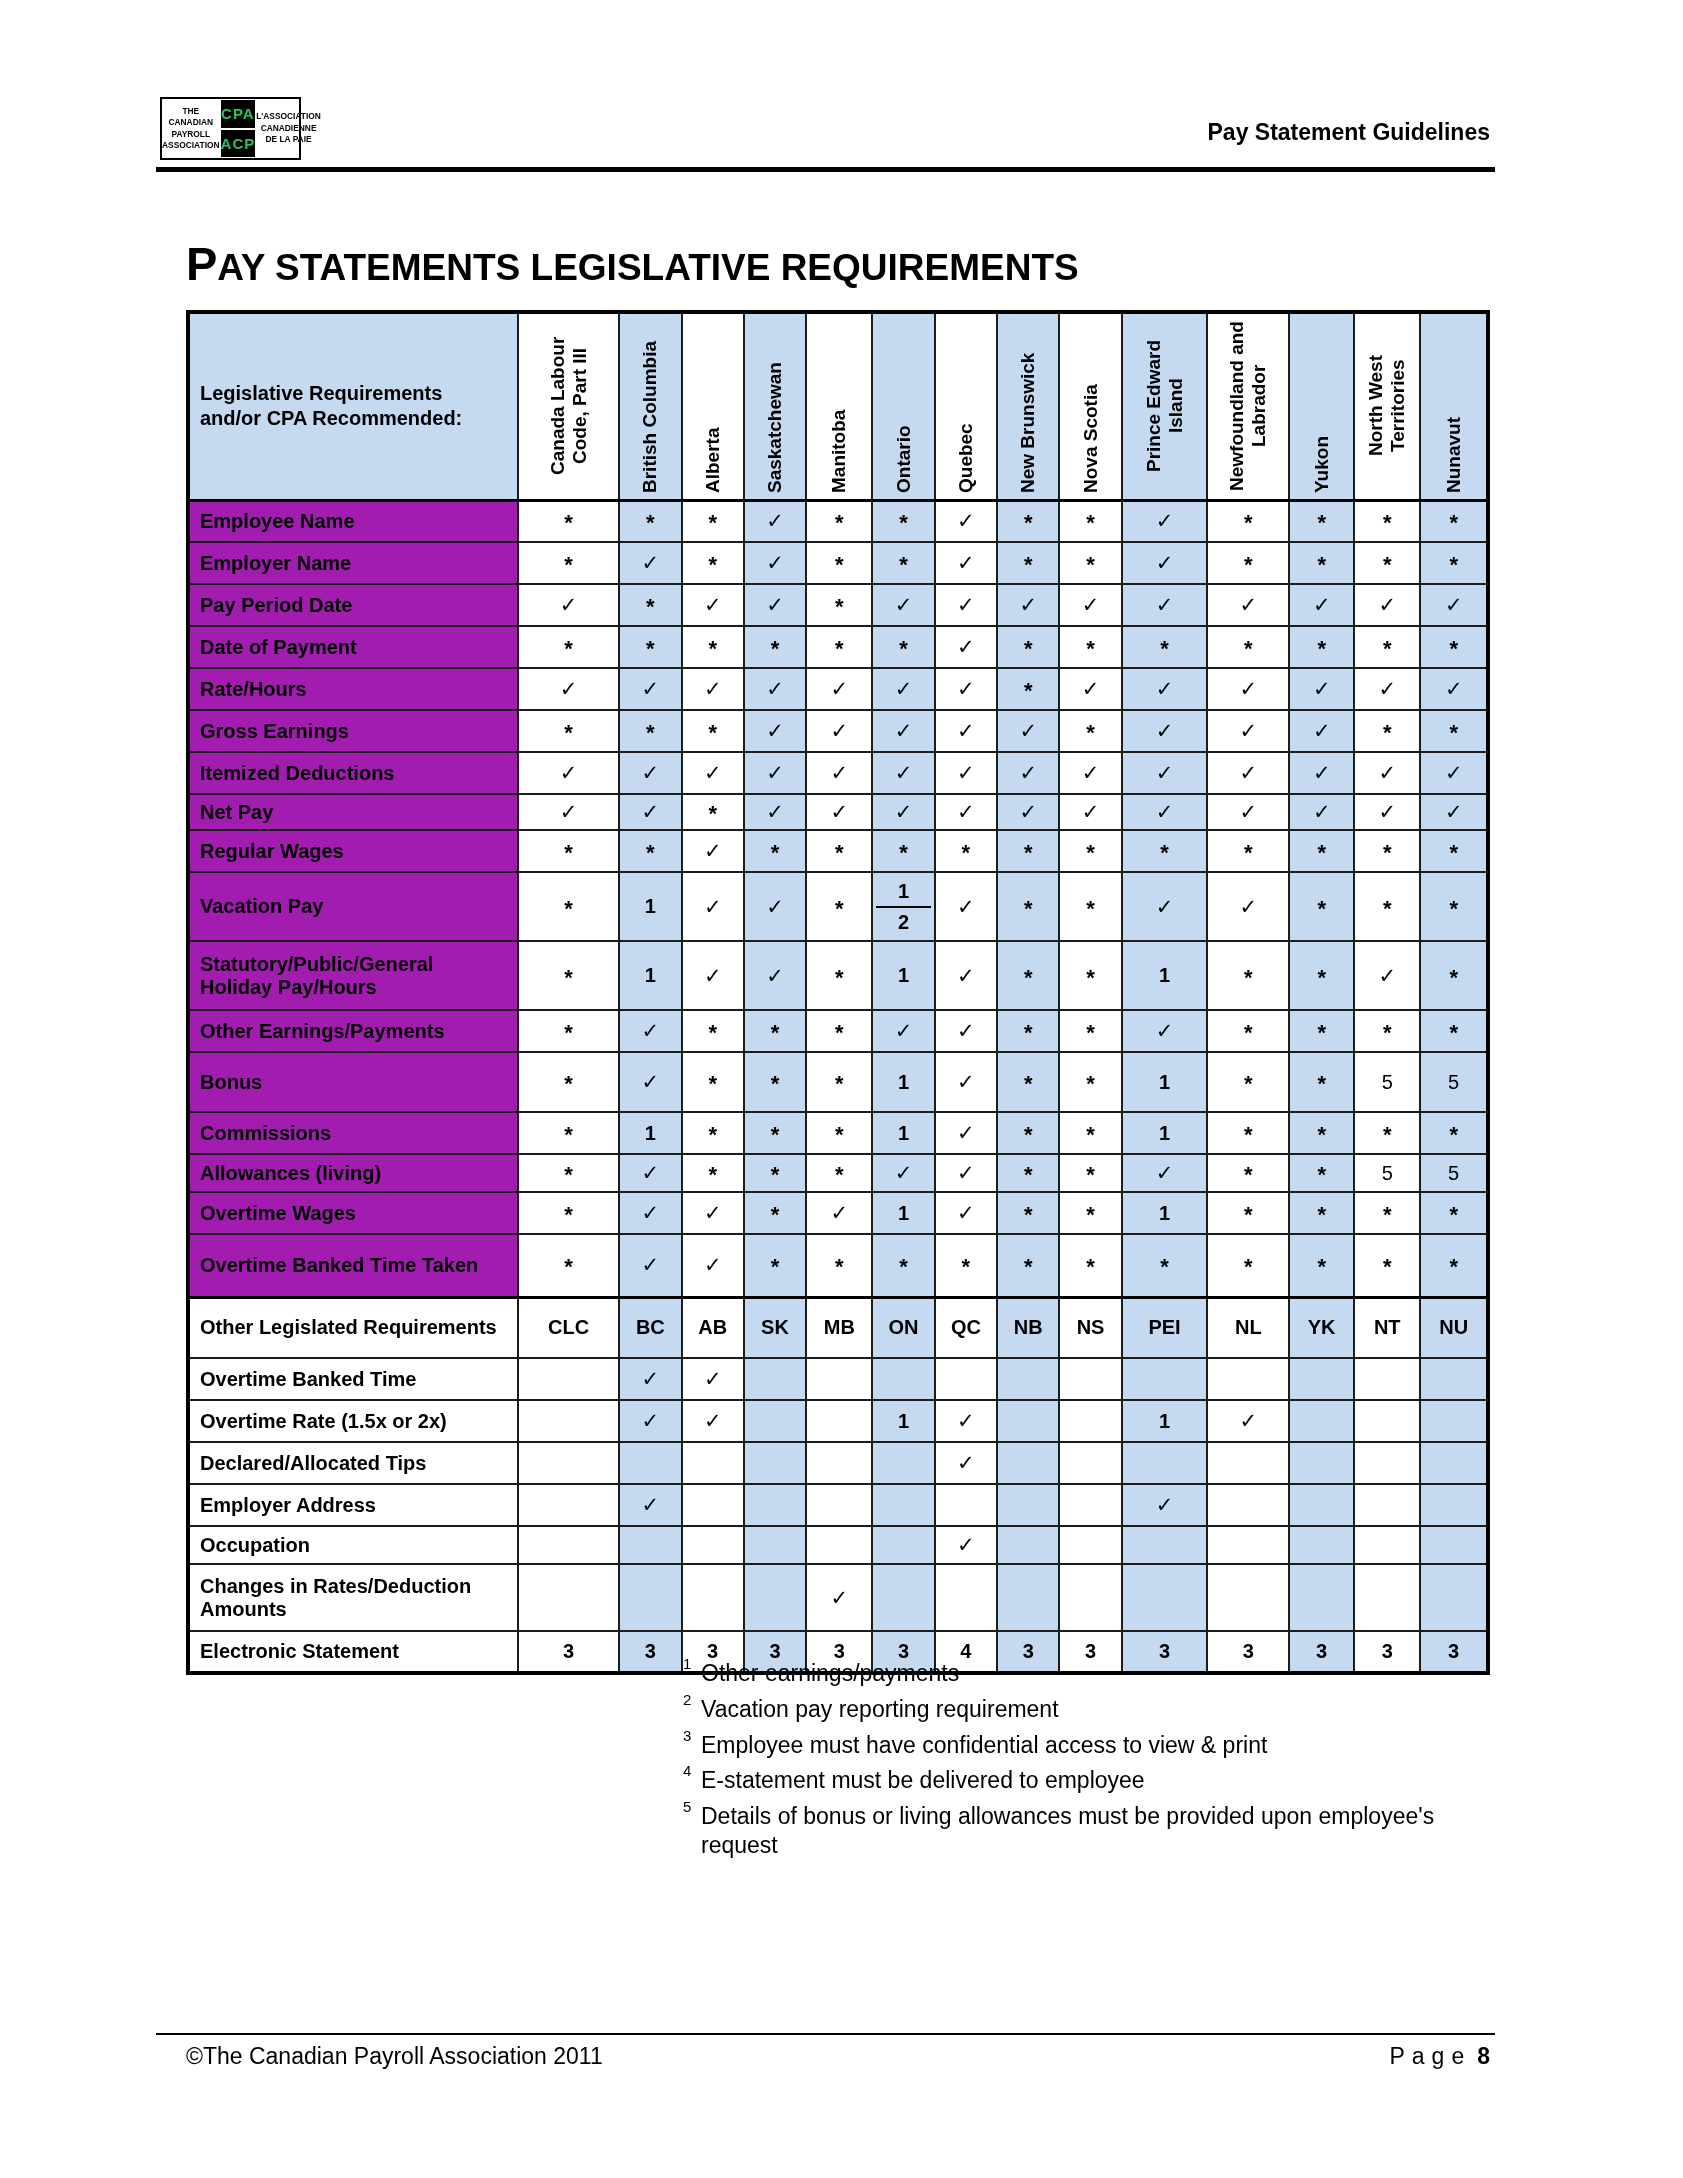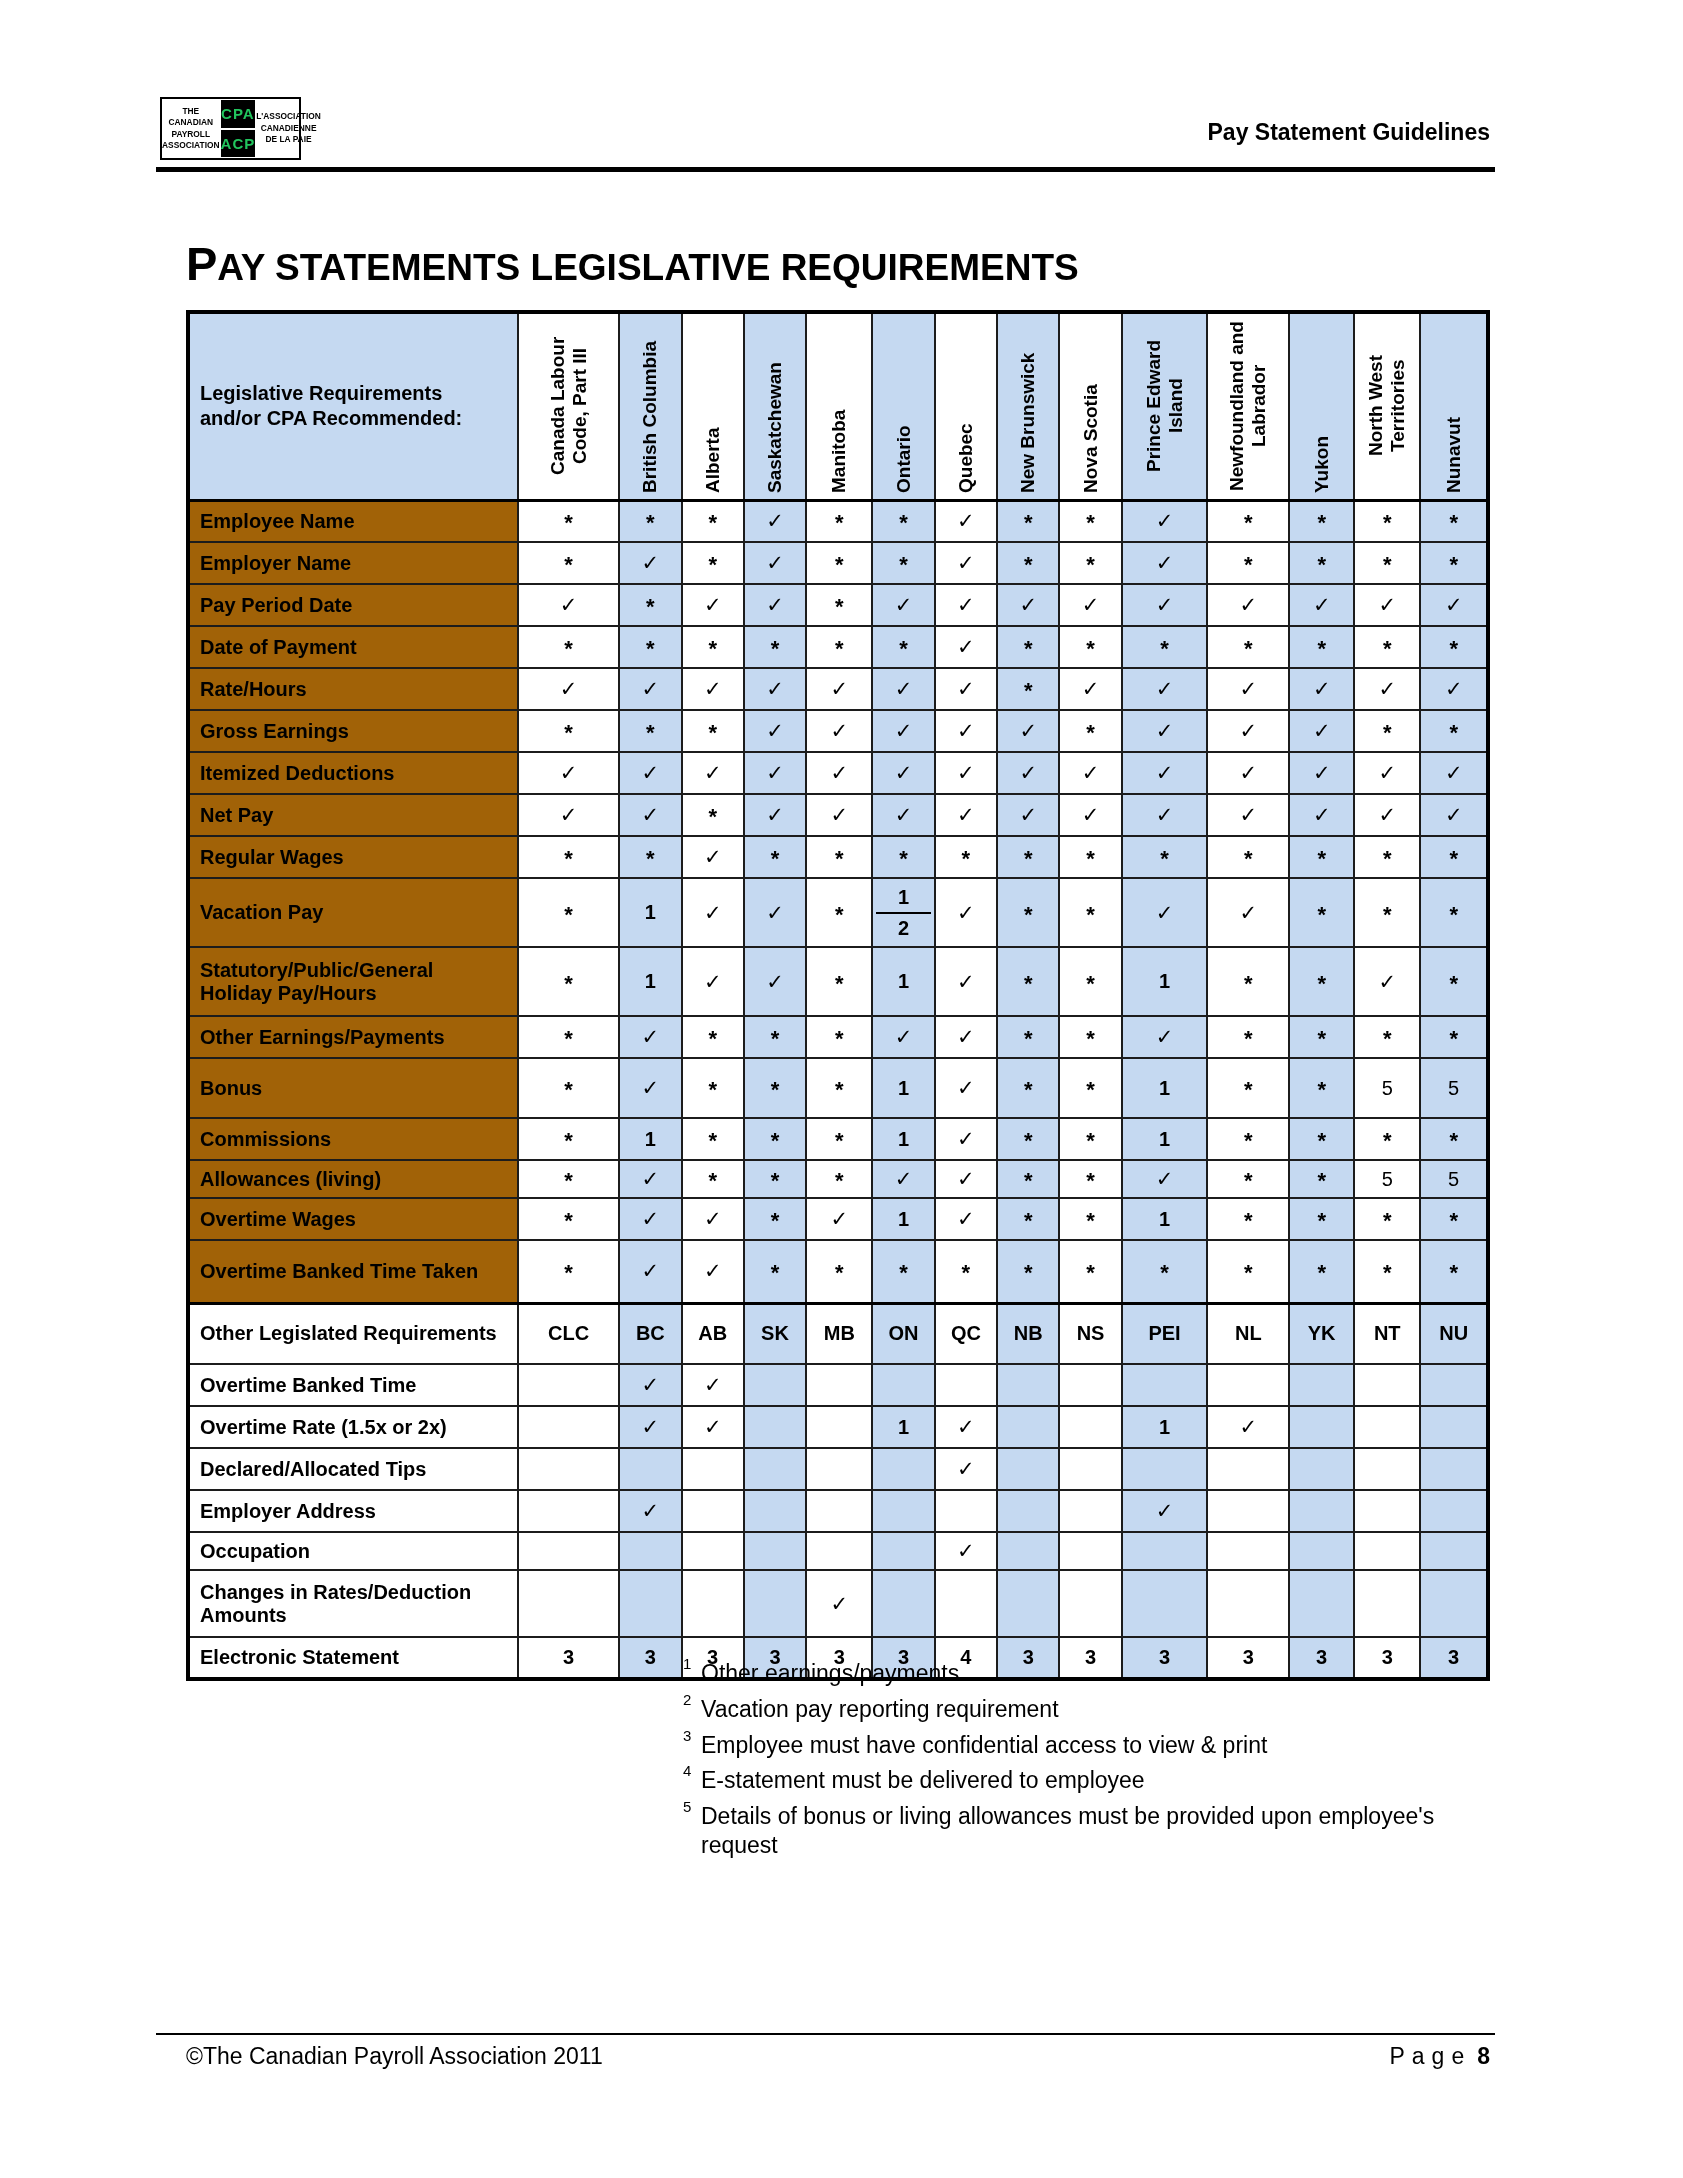--- a/index.html
+++ b/index.html
@@ -29,21 +29,21 @@
   table.req { border:4px solid #000; }
   th.corner { background:#c5d9f1; text-align:left; vertical-align:middle; padding-left:10px; }
   th.corner div { font-size:20px; font-weight:bold; line-height:1.25; width:297px; text-align:left; }
   thead th { height:188px; background:#fff; }
   thead th.shade, td.shade { background:#c5d9f1; }
   thead tr { border-bottom:3px solid #000; }
   .vtxt { writing-mode:vertical-rl; transform:rotate(180deg); margin:0 auto;
           height:174px; font-size:19px; font-weight:bold; line-height:1.15;
           display:flex; align-items:center; text-align:center; }
   td.rlabel { text-align:left; padding:4px 6px 4px 10px; font-weight:bold; font-size:20px;
-              line-height:1.15; background:#a16207; }
+              line-height:1.15; background:#a21caf; }
   td.rlabel.white { background:#fff; }
   td.cell { text-align:center; }
   .chk { font-size:21px; }
   .star { font-size:22px; font-weight:bold; position:relative; top:2px; }
   .num { font-size:20px; font-weight:bold; }
   .num.light { font-weight:normal; }
   .abbr { font-size:20px; font-weight:bold; }
   .frac { display:inline-flex; flex-direction:column; align-items:center;
           font-size:20px; font-weight:bold; line-height:1.25; }
   .fbar { display:block; width:55px; border-top:2px solid #000; margin:2px 0; }
@@ -271,21 +271,21 @@
           <td class="cell shade"><span class="chk">✓</span></td>
           <td class="cell"><span class="chk">✓</span></td>
           <td class="cell shade"><span class="chk">✓</span></td>
           <td class="cell"><span class="chk">✓</span></td>
           <td class="cell shade"><span class="chk">✓</span></td>
           <td class="cell"><span class="chk">✓</span></td>
           <td class="cell shade"><span class="chk">✓</span></td>
           <td class="cell"><span class="chk">✓</span></td>
           <td class="cell shade"><span class="chk">✓</span></td>
         </tr>
-        <tr style="height: 42px;">
+        <tr style="height: 36px;">
           <td class="rlabel">Net Pay</td>
           <td class="cell"><span class="chk">✓</span></td>
           <td class="cell shade"><span class="chk">✓</span></td>
           <td class="cell"><span class="star">*</span></td>
           <td class="cell shade"><span class="chk">✓</span></td>
           <td class="cell"><span class="chk">✓</span></td>
           <td class="cell shade"><span class="chk">✓</span></td>
           <td class="cell"><span class="chk">✓</span></td>
           <td class="cell shade"><span class="chk">✓</span></td>
           <td class="cell"><span class="chk">✓</span></td>

